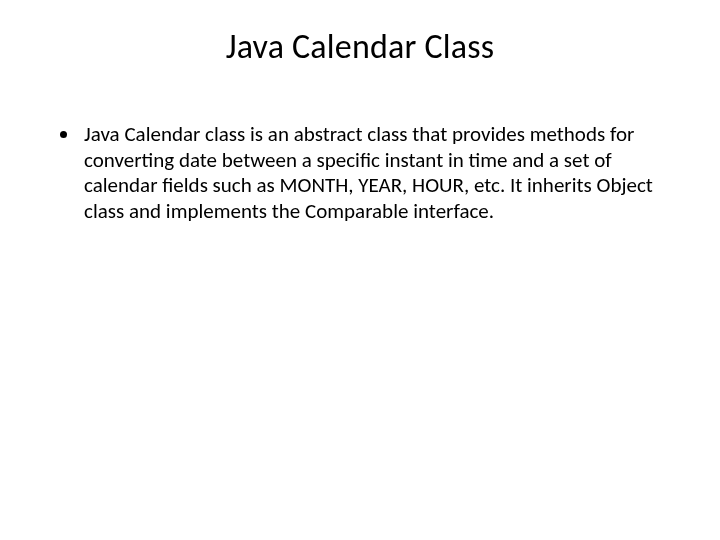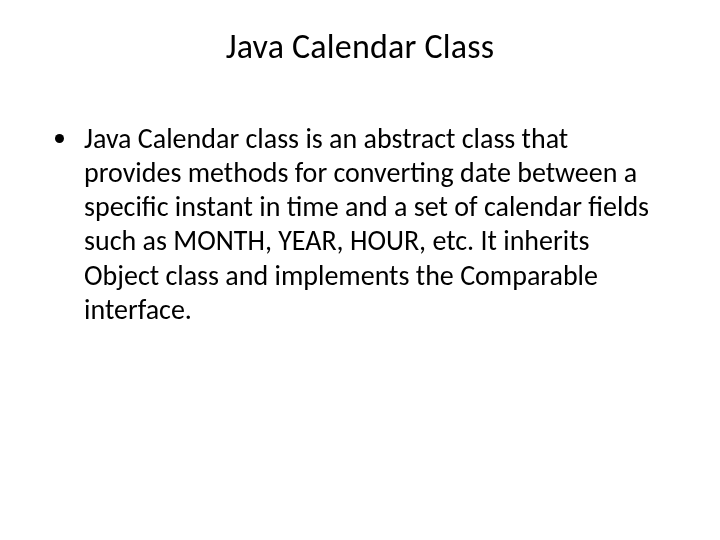--- a/index.html
+++ b/index.html
@@ -22,21 +22,21 @@
     text-align: center;
     font-size: 34px;
     font-weight: 400;
     margin: 6px 0 55px 0;
     letter-spacing: 0.2px;
   }
   ul.body {
     margin: 0;
     padding: 0 10px 0 30px;
     list-style: disc;
-    font-size: 28px;
+    font-size: 21px;
     line-height: 1.22;
   }
   ul.body li {
     padding-left: 4px;
     margin: 0;
   }
 </style>
 </head>
 <body>
 

